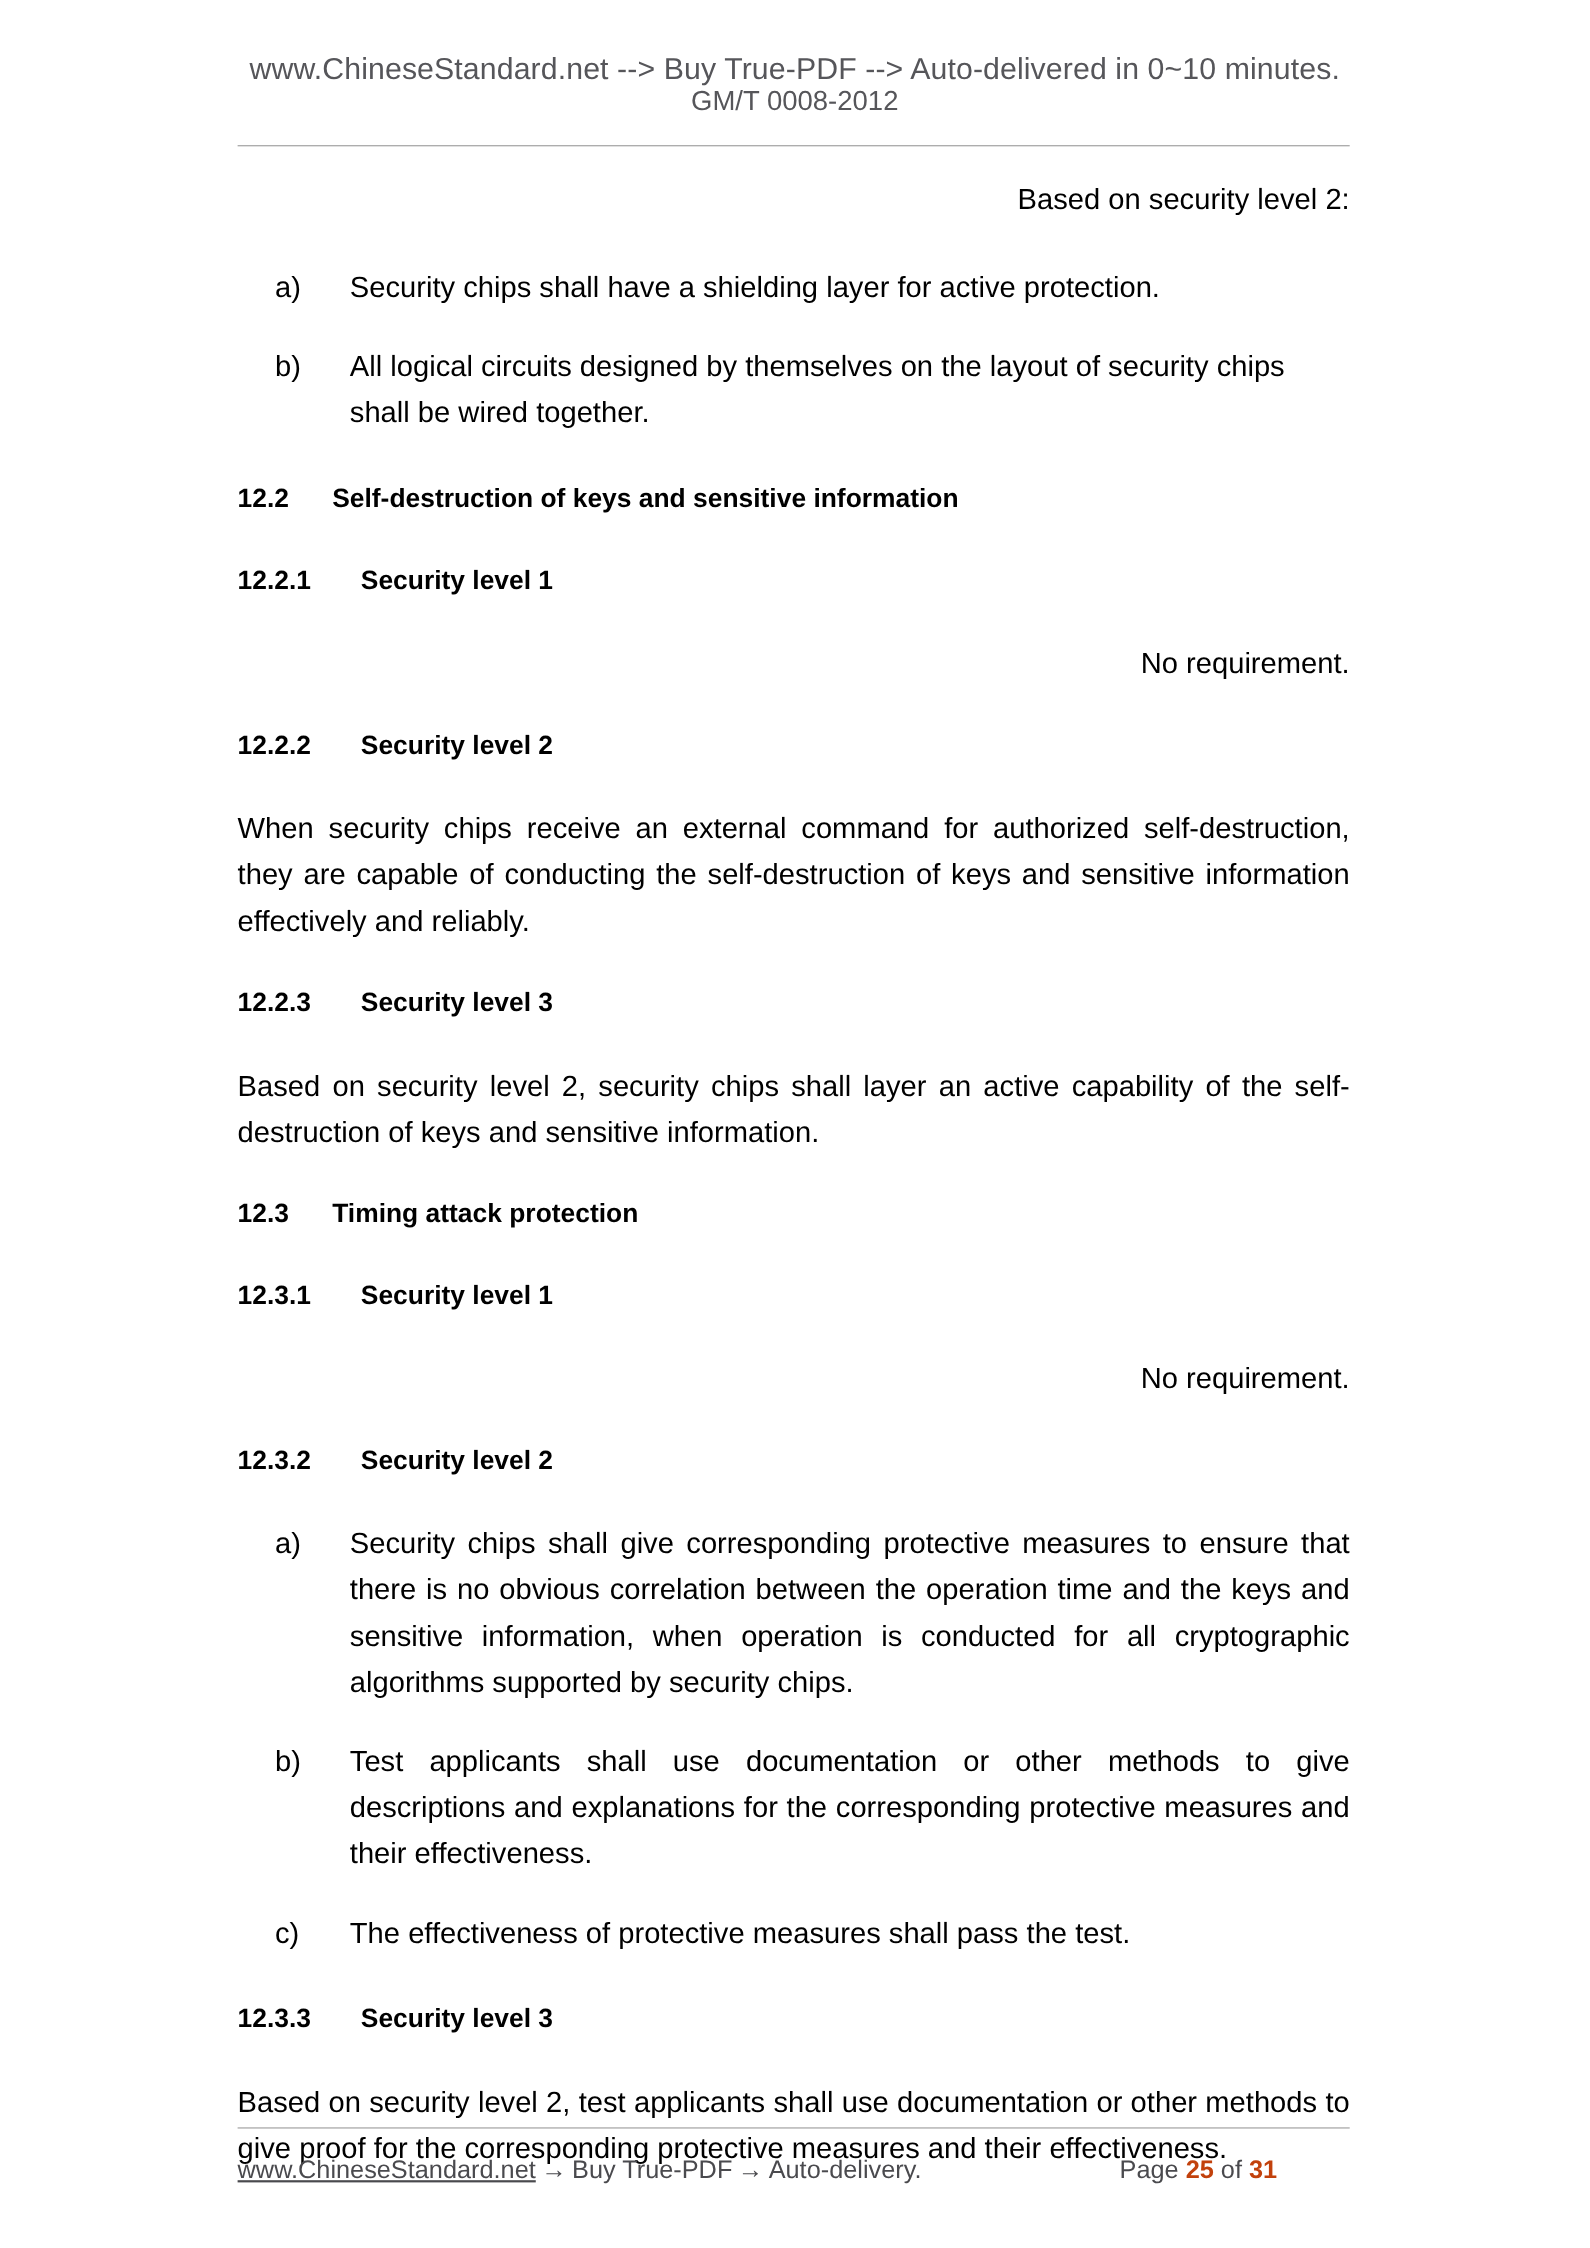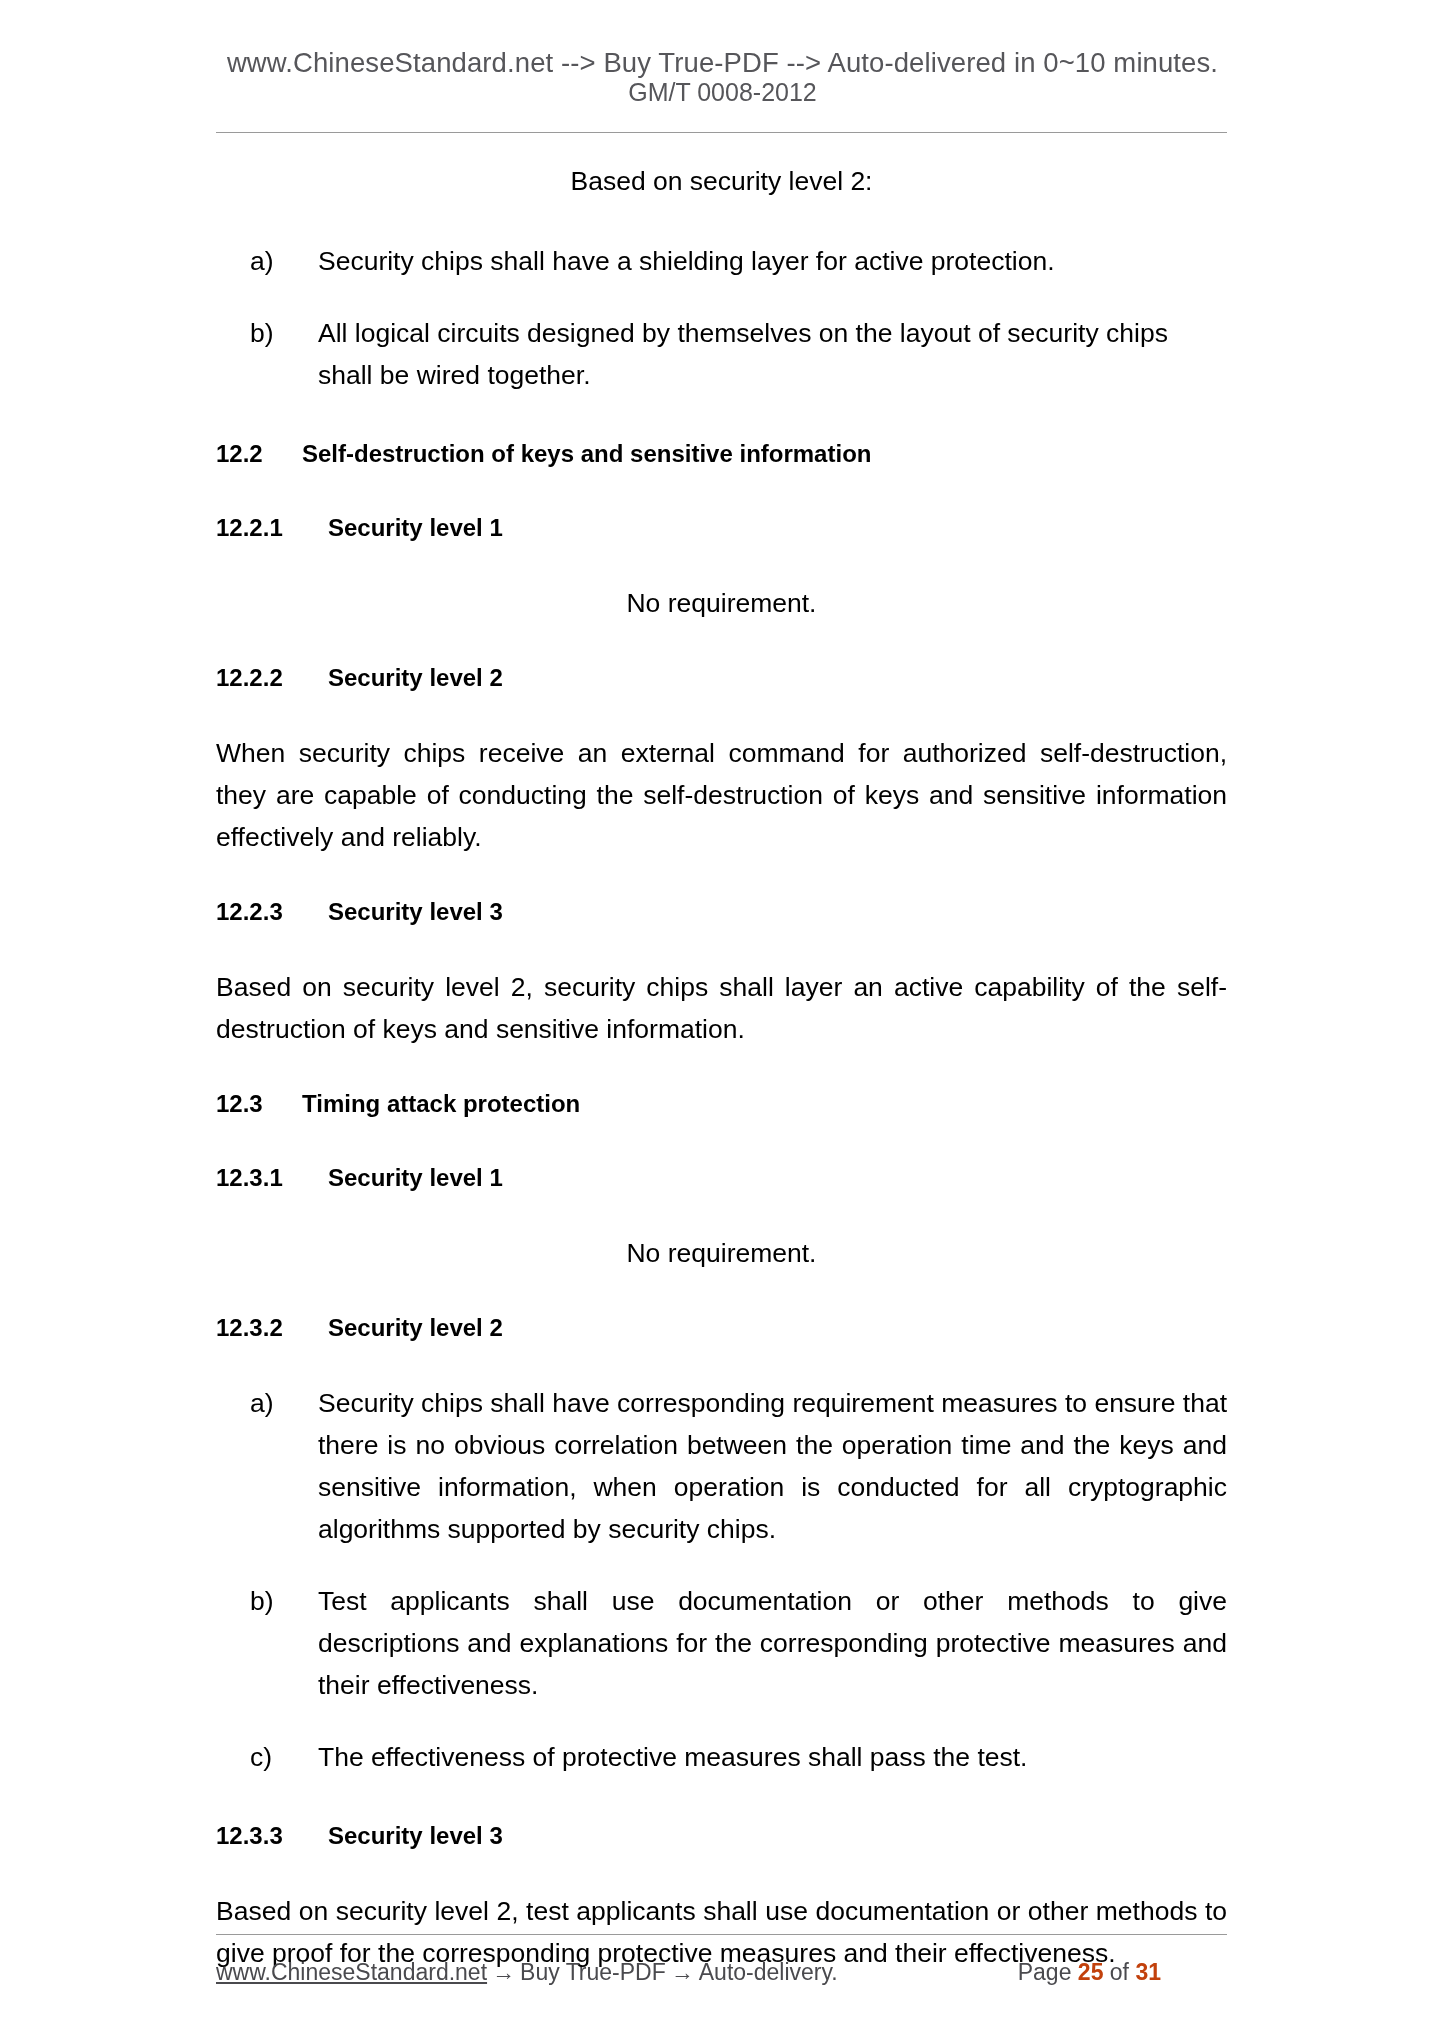--- a/index.html
+++ b/index.html
@@ -69,21 +69,21 @@
 
   .para {
     font-size: 26.5px;
     line-height: 42px;
     margin: 0 0 34px 0;
     text-align: justify;
     text-justify: inter-word;
     color: #000000;
   }
   .para.nojust {
-    text-align: center;
+    text-align: right;
   }
 
   h3.heading {
     font-size: 24px;
     font-weight: bold;
     line-height: 40px;
     margin: 0 0 34px 0;
     color: #000000;
     display: flex;
     align-items: baseline;
@@ -243,21 +243,21 @@
     <p class="para nojust">No requirement.</p>
 
     <h3 class="heading deep">
       <span class="hnum">12.3.2</span>
       <span class="htext">Security level 2</span>
     </h3>
 
     <div class="list sp-md">
       <div class="list-item">
         <span class="marker">a)</span>
-        <span class="li-text">Security chips shall have corresponding requirement measures to ensure that there is no obvious correlation between the operation time and the keys and sensitive information, when operation is conducted for all cryptographic algorithms supported by security chips.</span>
+        <span class="li-text">Security chips shall give corresponding protective measures to ensure that there is no obvious correlation between the operation time and the keys and sensitive information, when operation is conducted for all cryptographic algorithms supported by security chips.</span>
       </div>
       <div class="list-item">
         <span class="marker">b)</span>
         <span class="li-text">Test applicants shall use documentation or other methods to give descriptions and explanations for the corresponding protective measures and their effectiveness.</span>
       </div>
       <div class="list-item noj">
         <span class="marker">c)</span>
         <span class="li-text">The effectiveness of protective measures shall pass the test.</span>
       </div>
     </div>

